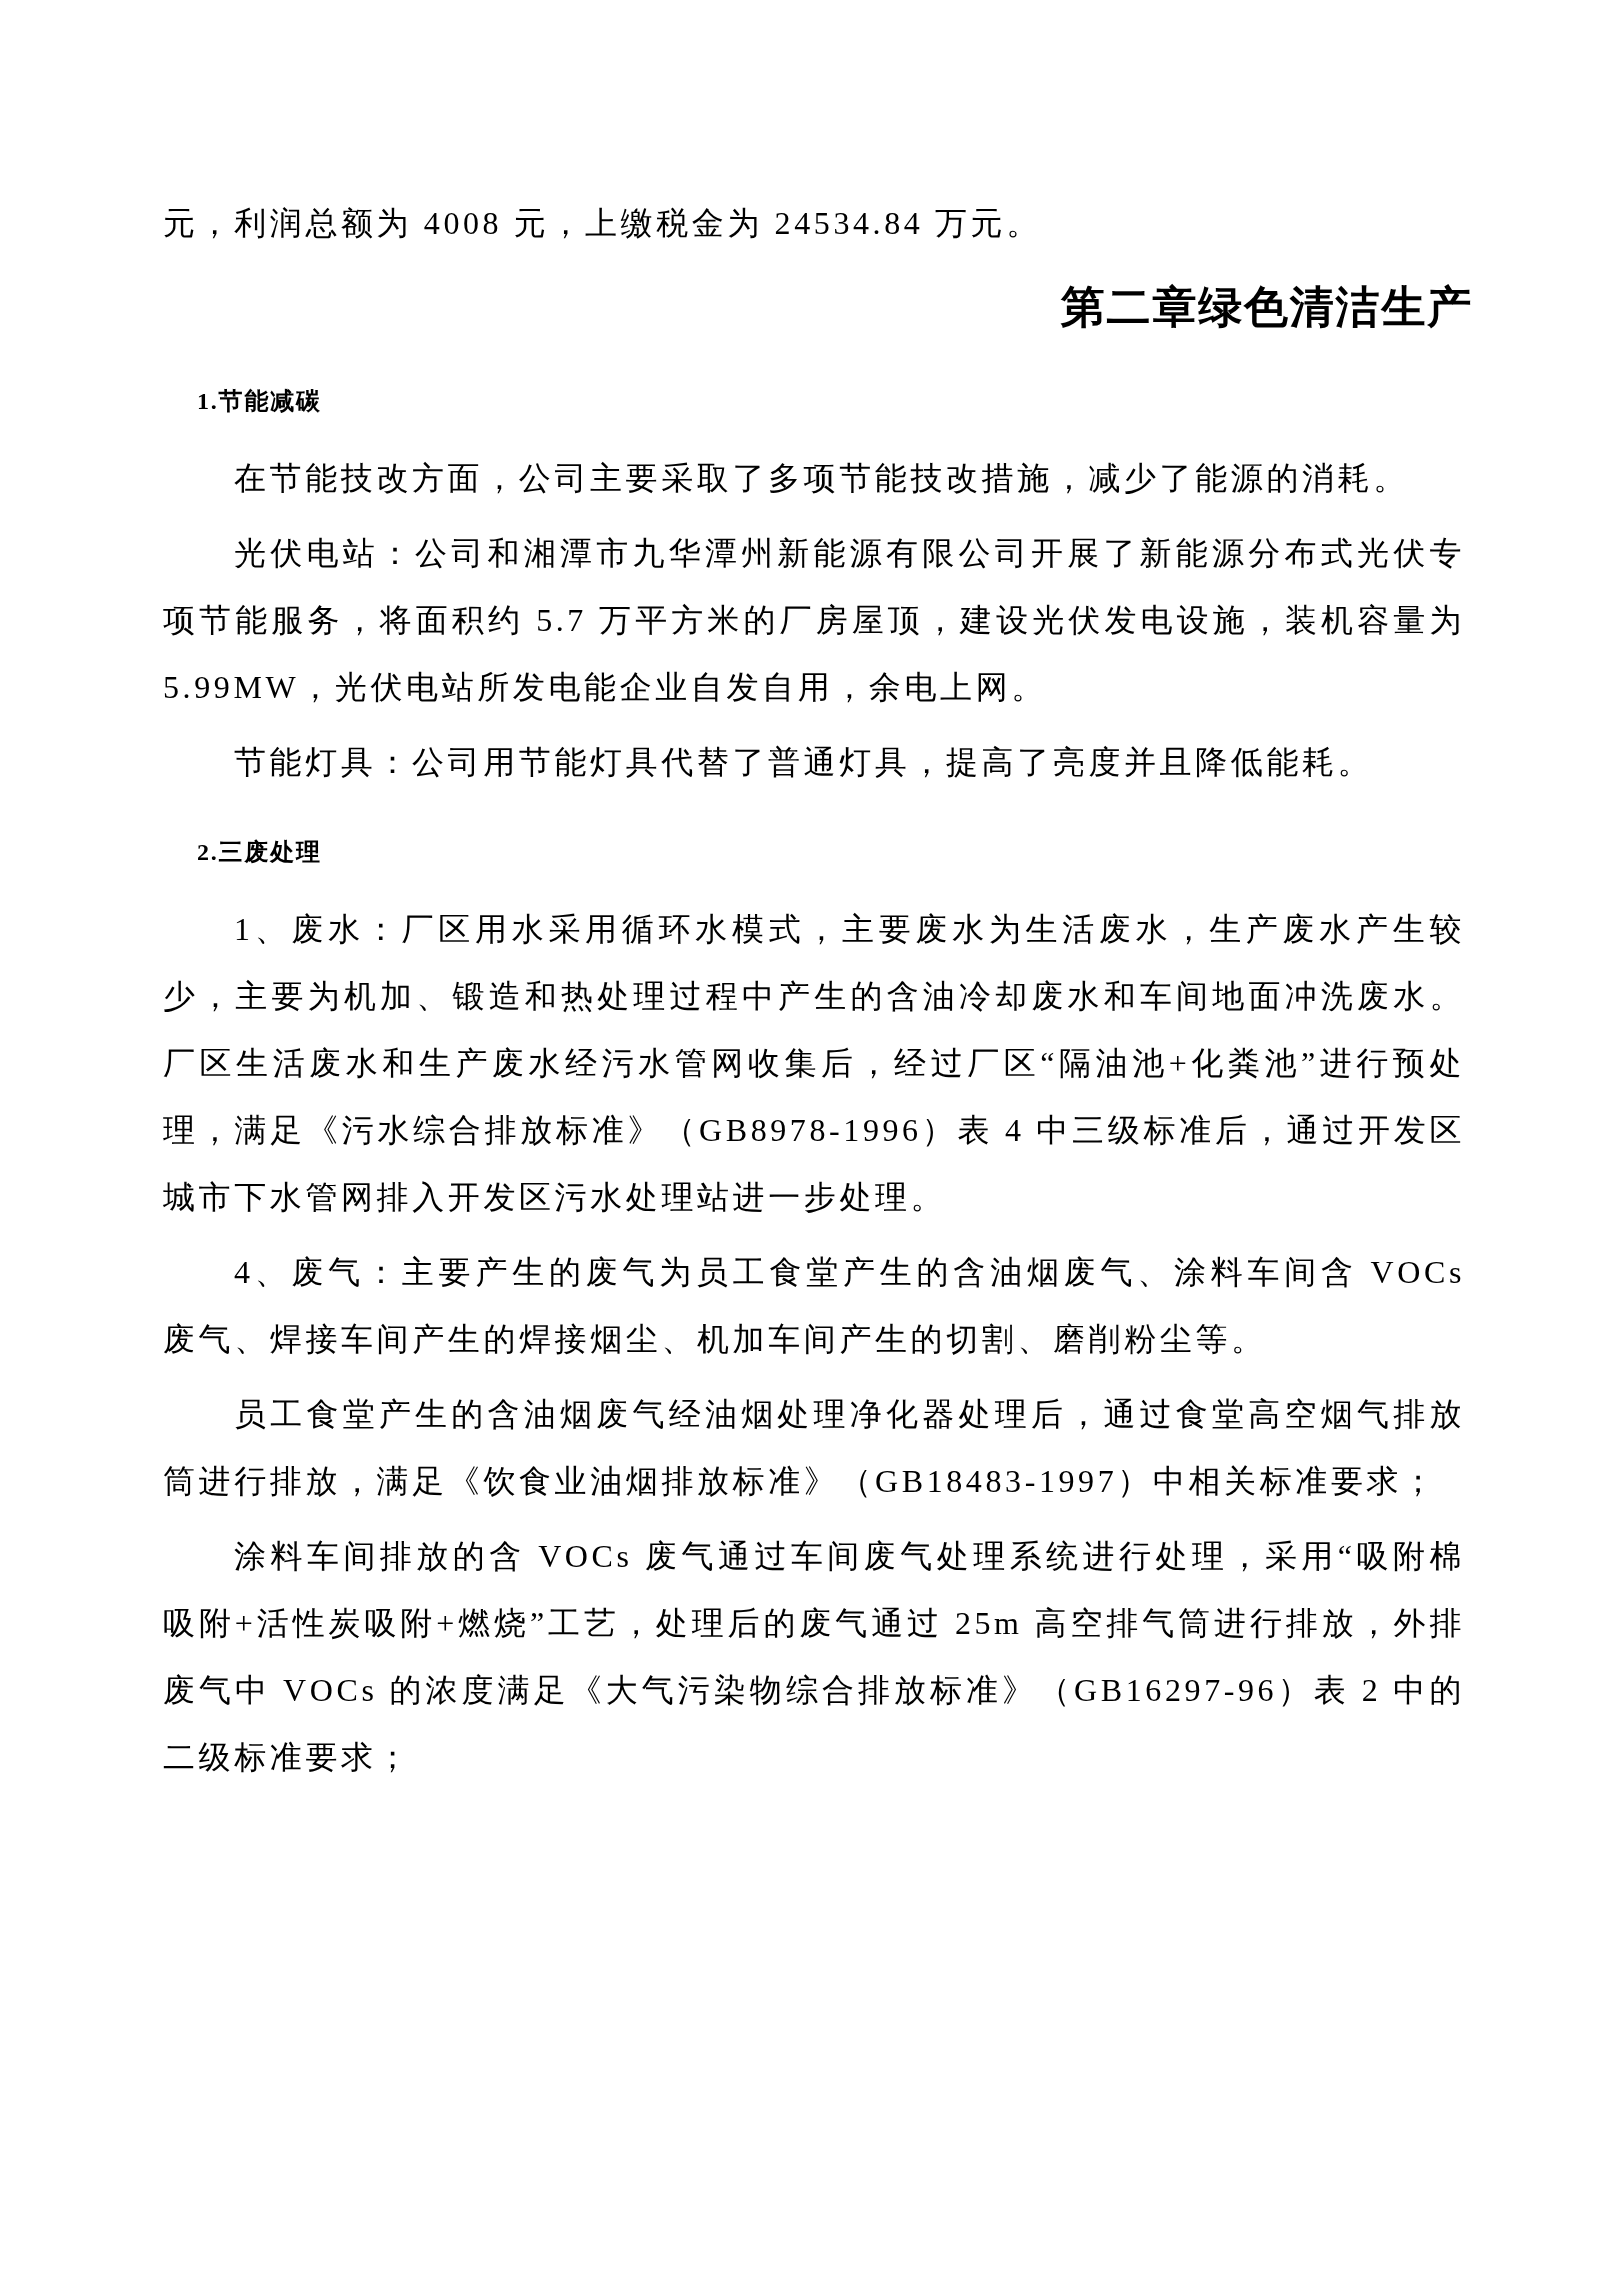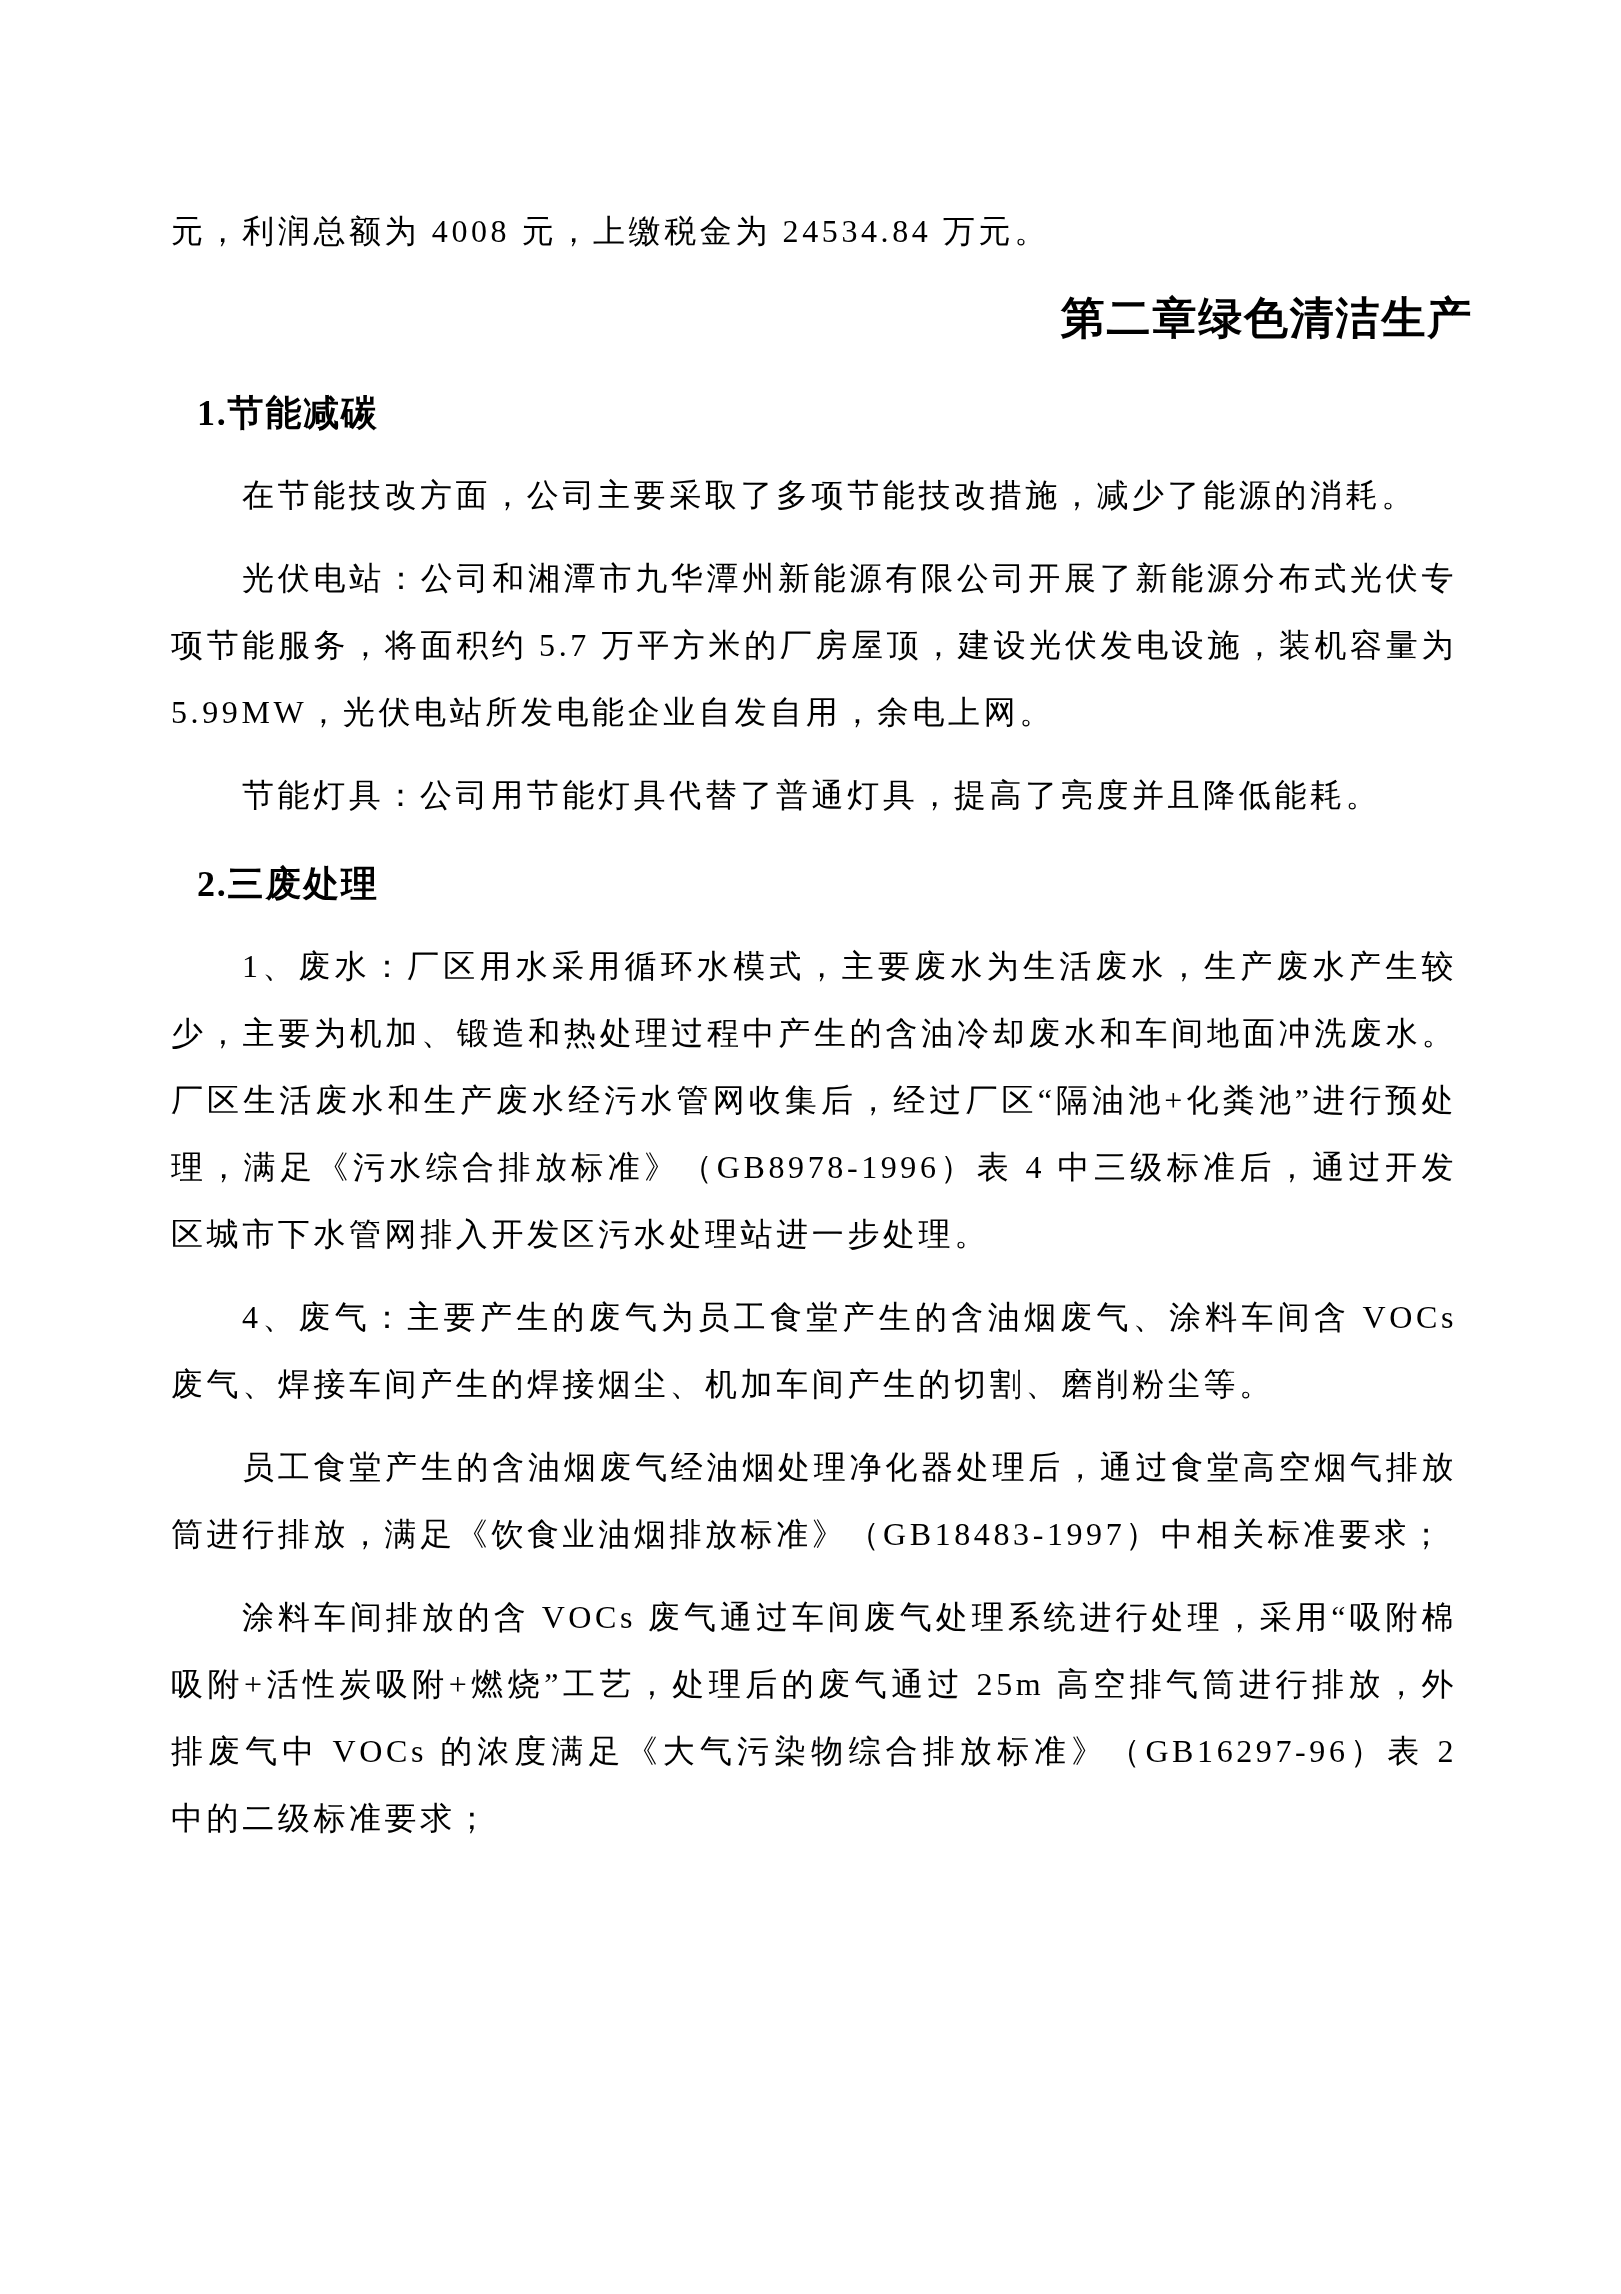--- a/index.html
+++ b/index.html
@@ -12,40 +12,40 @@
     width: 1622px;
     height: 2295px;
     box-sizing: border-box;
     background: #ffffff;
     padding: 182px 149px 0 155px;
     overflow: hidden;
     font-family: "Liberation Serif", "DejaVu Serif", serif;
     color: #000000;
   }
   .body-text p {
-    margin: 16px;
+    margin: 8px;
     font-size: 32px;
     line-height: 67px;
     letter-spacing: 3.6px;
     text-align: justify;
     text-indent: 71px;
   }
   .body-text p.no-indent {
     text-indent: 0;
   }
   h1.chapter-heading {
     font-size: 44px;
     font-weight: bold;
     line-height: 76px;
     margin: 12.7px 0 14.5px 0;
     letter-spacing: 1.8px;
     text-align: right;
   }
   h2.section-heading {
-    font-size: 36px;
+    font-size: 24px;
     font-weight: bold;
     line-height: 65px;
     margin: 23.6px 0 11px 42px;
     letter-spacing: 1.8px;
     text-align: left;
   }
 </style>
 </head>
 <body>
 

